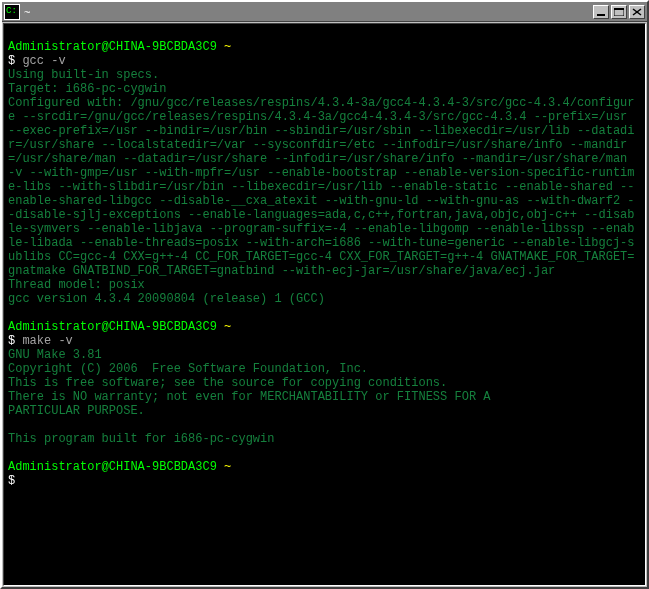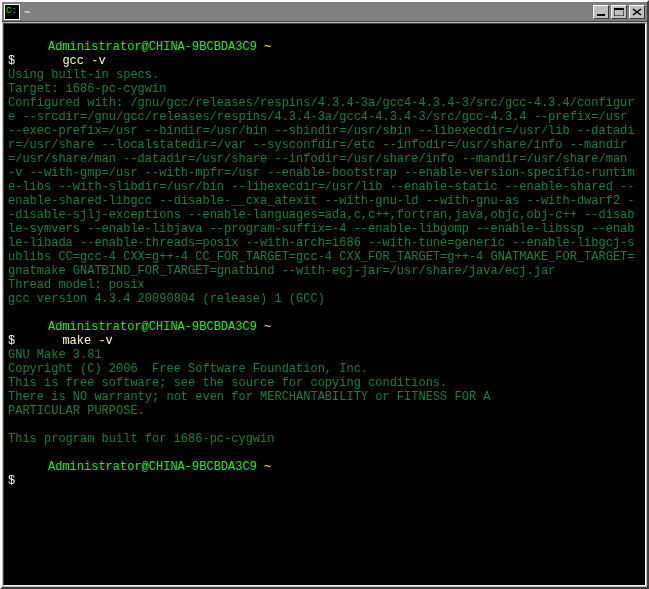--- a/index.html
+++ b/index.html
@@ -75,24 +75,24 @@
       font-size: 12px;
       line-height: 14px;
       padding: 2px 4px;
       overflow: hidden;
       white-space: pre-wrap;
       word-break: break-all;
       border: 1px solid;
       border-color: #404040 #ffffff #ffffff #404040;
       margin: 1px;
     }
-    .prompt-user { color: #00ff00; margin-left: 40px; }
+    .prompt-user { color: #00ff00; }
     .prompt-tilde { color: #ffff00; }
     .prompt-dollar { color: #ffffff; }
-    .cmd { color: #fef9c3; margin-left: 40px; }
+    .cmd { color: #a3a3a3; }
     .output { color: #15803d; }
     .line { display: block; }
   </style>
 </head>
 <body>
 
 <div class="window">
   <div class="titlebar">
     <div class="title-icon">
       <span class="title-icon-inner">C:</span>

